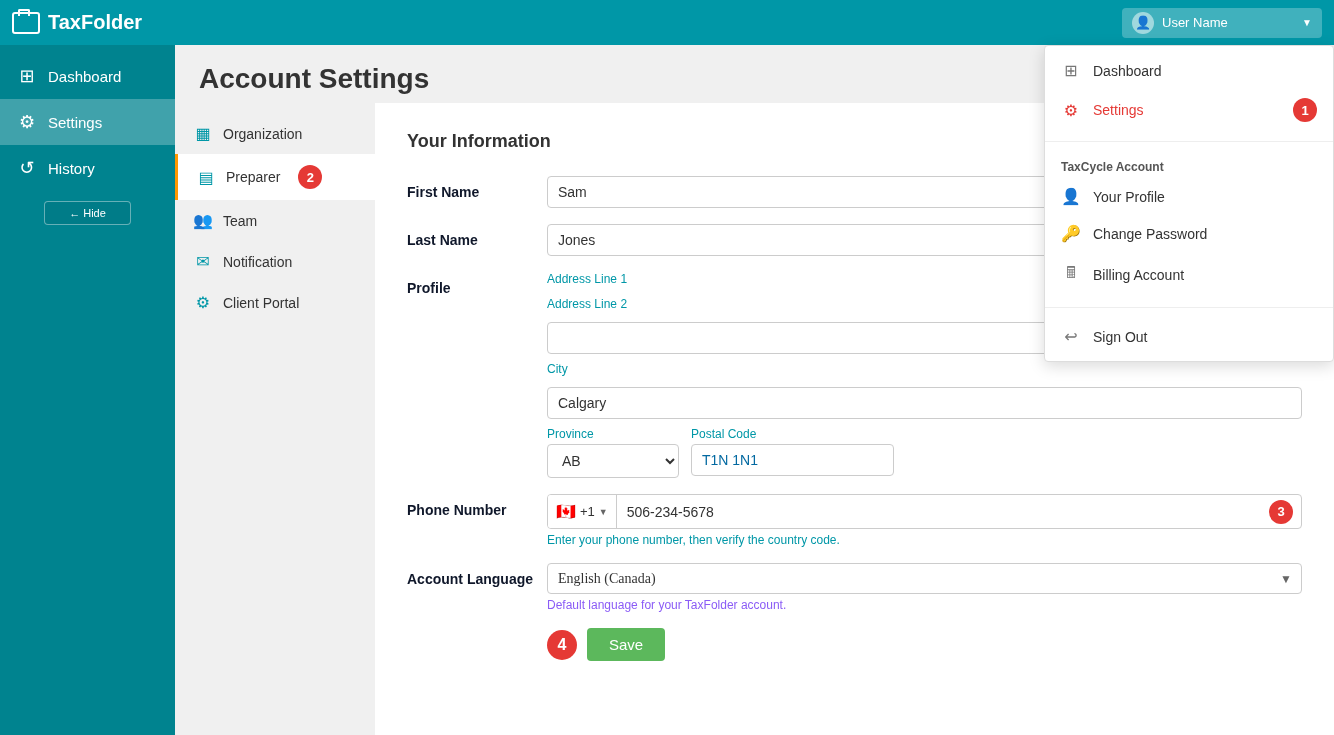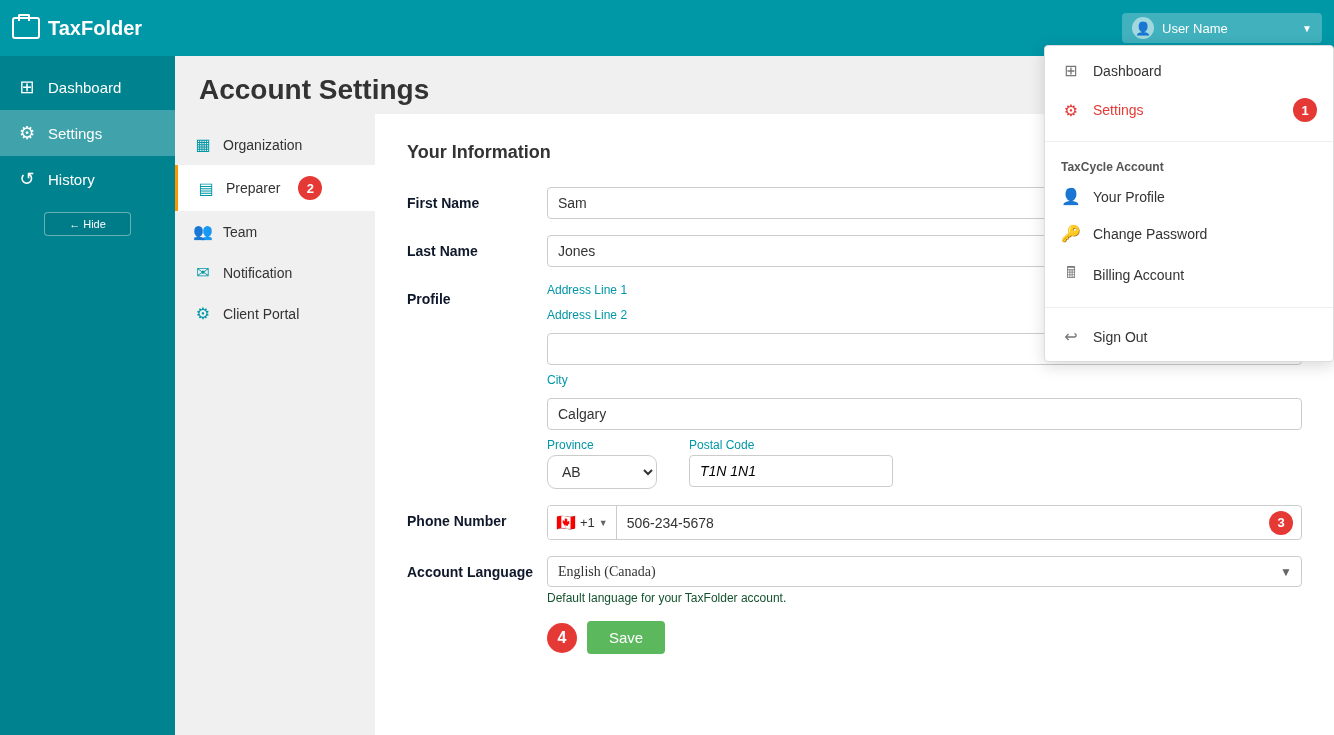--- a/index.html
+++ b/index.html
@@ -1,20 +1,20 @@
 <!DOCTYPE html>
 <html><head>
   <meta charset="utf-8">
   <style>
     * { box-sizing: border-box; margin: 0; padding: 0; }
     body { font-family: 'Segoe UI', Arial, sans-serif; background: #f0f0f0; min-height: 735px; overflow: hidden; }
 
     
     .top-bar {
-      height: 56px;
+      height: 45px;
       background: #0097a7;
       display: flex;
       align-items: center;
       justify-content: space-between;
       padding: 0 12px;
       position: relative;
       z-index: 100;
     }
     .top-bar-logo {
       display: flex;
@@ -191,38 +191,37 @@
       padding: 7px 10px;
       border: 1px solid #ccc;
       border-radius: 4px;
       font-size: 14px;
       color: #333;
       background: white;
       outline: none;
     }
     .address-inputs { display: flex; flex-direction: column; gap: 8px; }
     .province-select {
-      width: 110px;
+      width: 132px;
       padding: 7px 10px;
       border: 1px solid #ccc;
-      border-radius: 9px;
+      border-radius: 4px;
       font-size: 14px;
       color: #333;
       background: white;
       cursor: pointer;
     }
     .postal-input {
       flex: 1;
       padding: 7px 10px;
       border: 1px solid #ccc;
       border-radius: 4px;
       font-size: 14px;
-      color: #000000;
-      background: white;
-      font-style: italic;
+      color: #0369a1;
+      background: white;
     }
     .phone-row {
       display: flex;
       align-items: center;
       border: 1px solid #ccc;
       border-radius: 4px;
       overflow: hidden;
       background: white;
     }
     .phone-flag-btn {
@@ -268,21 +267,21 @@
     }
     .language-select-arrow {
       position: absolute;
       right: 10px; top: 50%;
       transform: translateY(-50%);
       font-size: 12px; color: #666;
       pointer-events: none;
     }
     .lang-hint {
       font-size: 12px;
-      color: #14532d;
+      color: #8b5cf6;
       margin-top: 4px;
     }
     .save-btn {
       background: #5cb85c;
       color: white;
       border: none;
       border-radius: 4px;
       padding: 8px 22px;
       font-size: 15px;
       cursor: pointer;
@@ -507,20 +506,21 @@
           <div class="form-controls">
             <div class="phone-row">
               <div class="phone-flag-btn">
                 <span class="phone-flag">🇨🇦</span>
                 <span class="phone-code">+1</span>
                 <span class="phone-caret">▼</span>
               </div>
               <input type="text" class="phone-input" value="506-234-5678" style="">
               <span class="badge-arrow" style="margin-right:8px; width:24px; height:24px; font-size:13px;">3</span>
             </div>
+            <div class="phone-hint">Enter your phone number, then verify the country code.</div>
           </div>
         </div>
 
         <div class="form-group">
           <div class="form-label">Account Language</div>
           <div class="form-controls">
             <div class="language-select-wrap">
               <select class="language-select">
                 <option>English (Canada)</option>
                 <option>French (Canada)</option>

